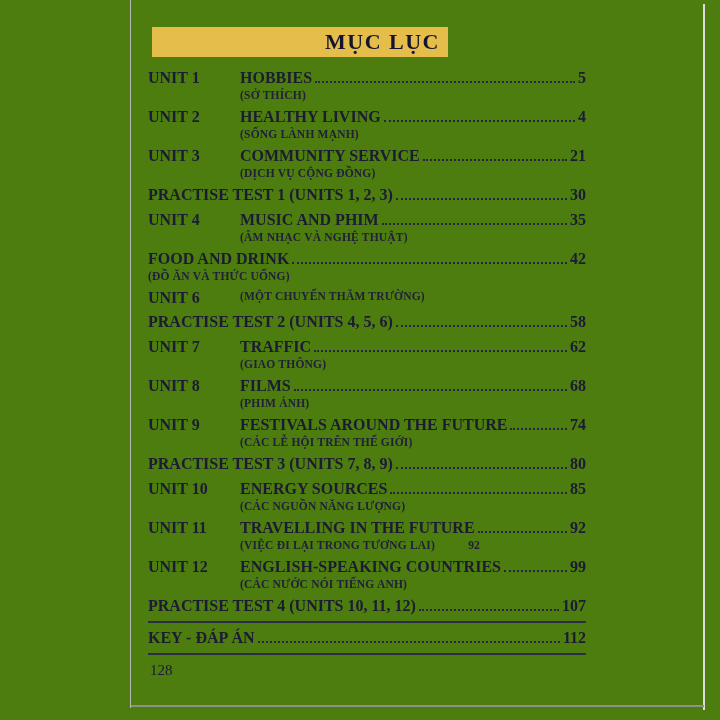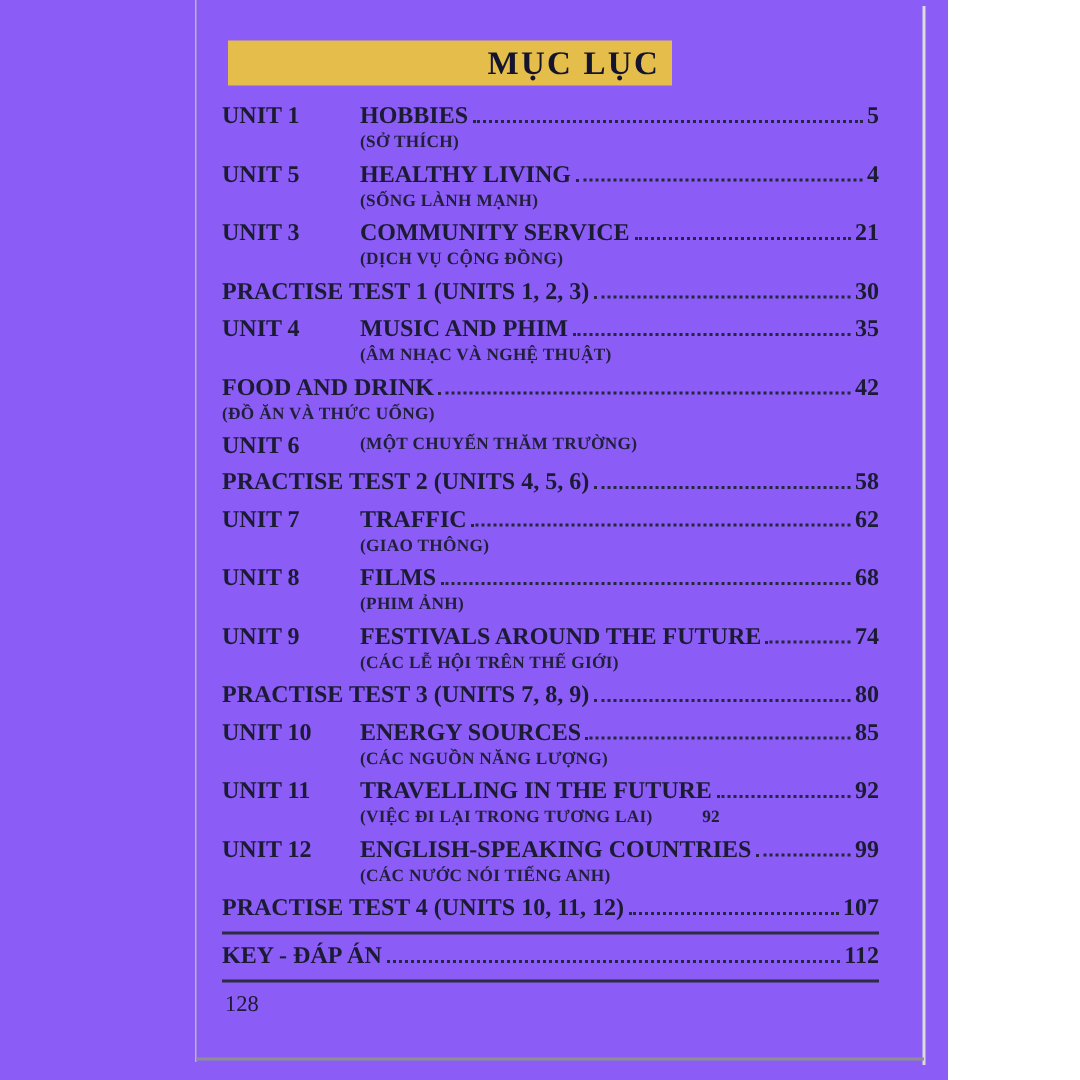--- a/index.html
+++ b/index.html
@@ -3,21 +3,21 @@
 <meta charset="utf-8">
 <style>
   * { margin:0; padding:0; box-sizing:border-box; }
   html,body { width:720px; height:720px; }
   body {
     background:#ffffff;
     font-family:"Liberation Serif","DejaVu Serif",serif;
     color:#1b1b33;
     overflow:hidden;
   }
-  .page { position:relative; width:632px; height:720px; background:#8b5cf6; }
+  .page { position:relative; width:720px; height:720px; background:#4d7c0f; }
 
   
   .left-rule  { position:absolute; left:130px; top:0; width:1px; height:708px; background:#b7b7b7; }
   .right-edge { position:absolute; right:15px; top:4px; width:2px; height:706px; background:#dcdcdc; }
   .bottom-edge{ position:absolute; left:131px; right:16px; bottom:13px; height:2px; background:#8f8f8f; }
 
   .content { position:absolute; left:148px; top:26px; width:438px; }
 
   
   .title-row { position:relative; height:32px; margin-bottom:10px; }
@@ -66,21 +66,21 @@
         <span class="pg">5</span>
       </span>
       <span class="line2">
         <span class="sub">(SỞ THÍCH)</span>
         <span class="note"></span>
       </span>
     </span>
   </div>
 
   <div class="row unit">
-    <span class="label">UNIT 5</span>
+    <span class="label">UNIT 2</span>
     <span class="body">
       <span class="line1">
         <span class="t">HEALTHY LIVING</span>
         <span class="dots"></span>
         <span class="pg">4</span>
       </span>
       <span class="line2">
         <span class="sub">(SỐNG LÀNH MẠNH)</span>
         <span class="note"></span>
       </span>

